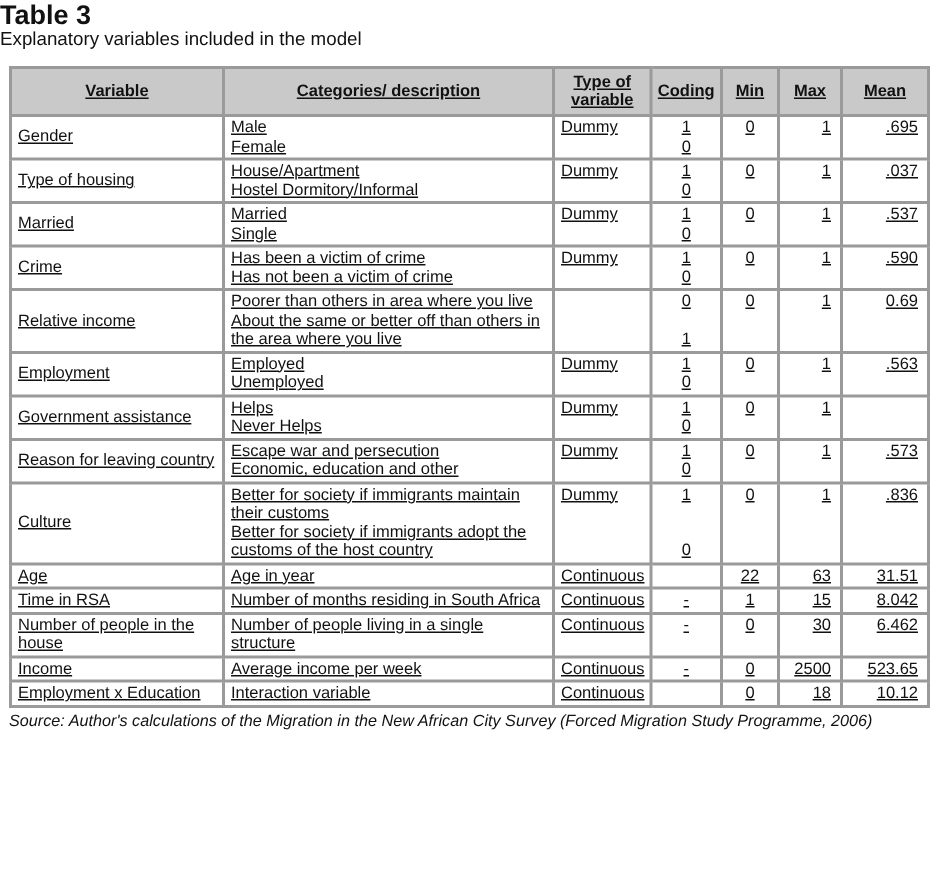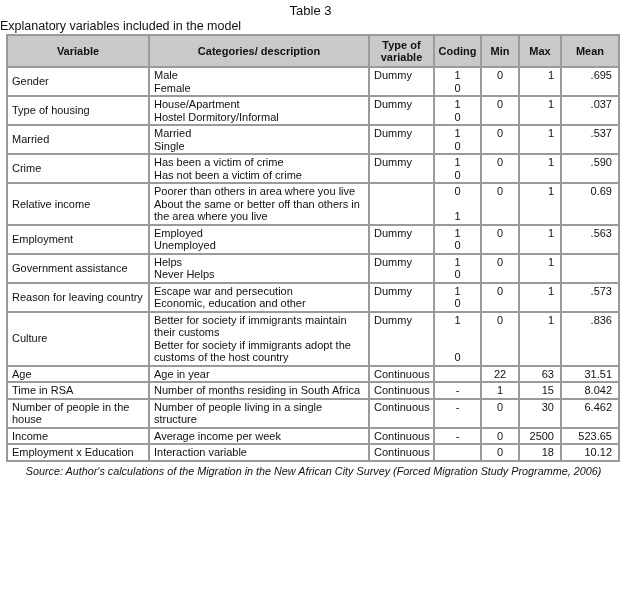--- a/index.html
+++ b/index.html
@@ -1,28 +1,28 @@
 <!DOCTYPE html>
 <html><head>
 <meta charset="utf-8">
 <style>
   html, body { margin: 0; padding: 0; background: #ffffff; }
   body { width: 621px; height: 594px; overflow: hidden; font-family: "Liberation Sans", sans-serif; color: #111; }
-  .title { text-align: center; font-weight: normal; font-size: 13px; margin-top: 3px; line-height: 15px; }
+  .title { text-align: left; font-weight: bold; font-size: 18px; margin-top: 3px; line-height: 15px; }
   .subtitle { text-align: left; font-size: 12.5px; line-height: 15px; margin-top: 1px; }
-  table { border-collapse: collapse; margin-left: 6px; width: 612px; table-layout: fixed; font-size: 11px; margin-top: 0; }
+  table { border-collapse: collapse; margin-left: 6px; width: 612px; table-layout: fixed; font-size: 11px; margin-top: 10px; text-decoration: underline; }
   th, td { border: 2px solid #9a9a9a; padding: 1px 4px 1px 4px; vertical-align: top; line-height: 12.5px; }
   th { background: #c9c9c9; font-weight: bold; text-align: center; vertical-align: middle; height: 28px; padding: 1px 2px; }
   td.var { vertical-align: middle; padding-left: 4px; }
   td.c { text-align: center; }
   td.r { text-align: right; padding-right: 6px; }
   .line { display: block; white-space: nowrap; }
   .wrap { display: block; }
   .gap { display: block; height: 12.5px; }
-  .source { font-style: italic; font-size: 10.8px; margin-left: 6px; margin-top: 3px; white-space: nowrap; text-align: center; }
+  .source { font-style: italic; font-size: 10.8px; margin-left: 6px; margin-top: 3px; white-space: nowrap; }
 </style>
 </head>
 <body>
 
 <div class="title">Table 3</div>
 <div class="subtitle">Explanatory variables included in the model</div>
 
 <table>
   <colgroup>
     <col style="width:142px">

